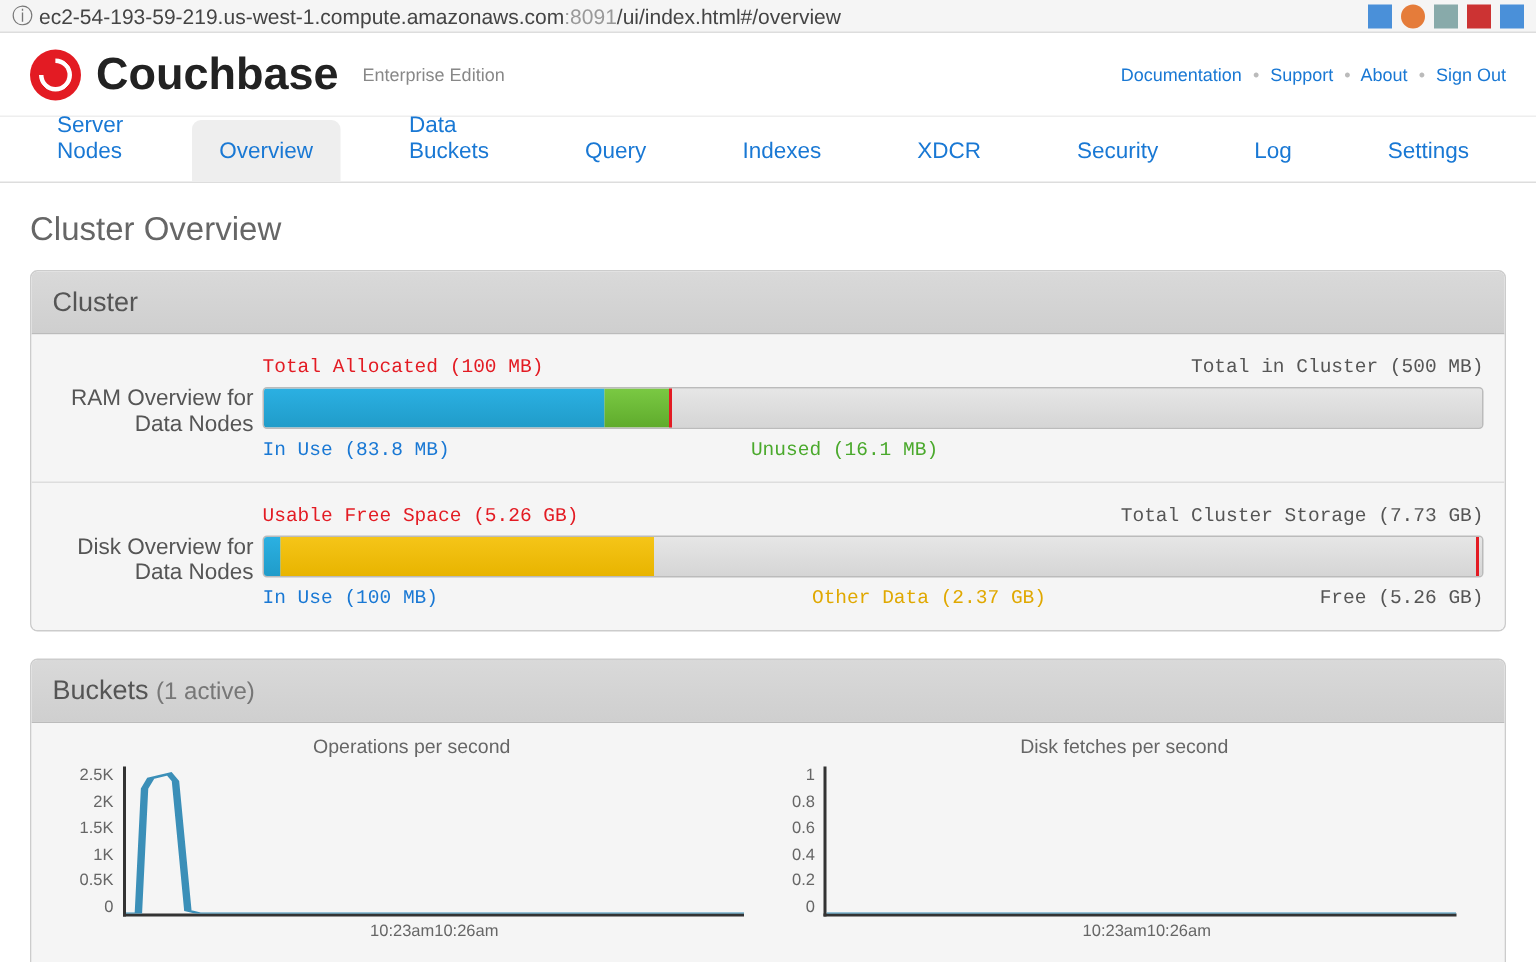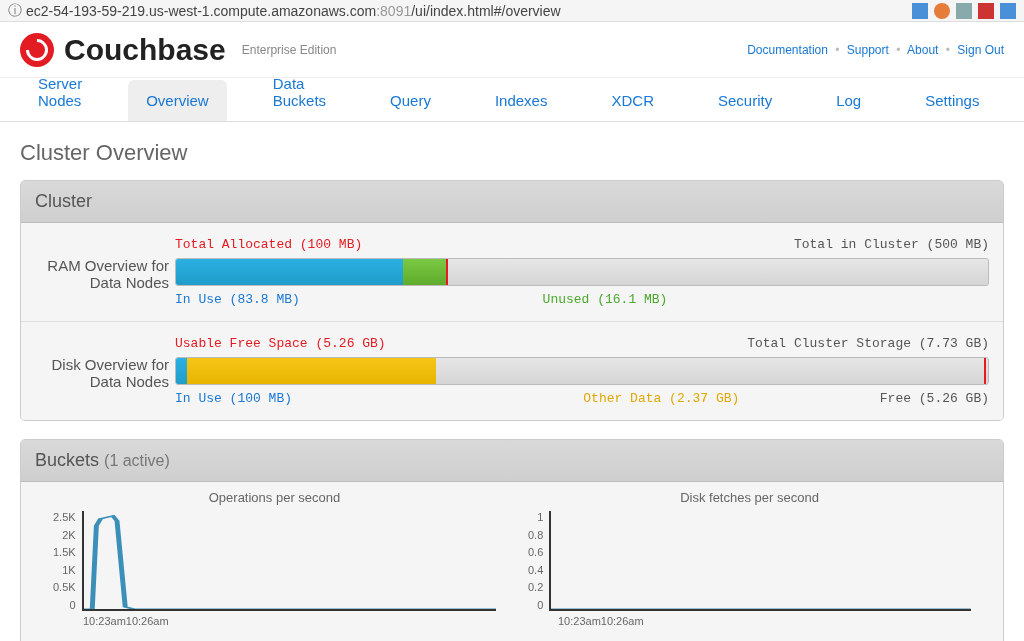--- a/index.html
+++ b/index.html
@@ -37,42 +37,42 @@
     .panel { border: 1px solid #ccc; border-radius: 5px; margin-bottom: 18px; overflow: hidden; background:#fff; }
     .panel-head { background: linear-gradient(#d9d9d9,#cfcfcf); padding: 10px 14px; font-size: 18px; color: #555; border-bottom:1px solid #bbb; }
     .panel-head .sub { color:#777; font-size:16px; font-weight:normal; }
     .panel-body { background: #f5f5f5; }
     
     .metric-row { display: flex; padding: 14px 14px; border-bottom: 1px solid #ddd; }
     .metric-row:last-child { border-bottom: none; }
     .metric-label { width: 140px; font-size: 15px; color: #555; text-align:right; padding-top:20px; padding-right:6px; }
     .metric-content { flex: 1; font-family: Liberation Mono, monospace; }
     .top-labels { display: flex; justify-content: space-between; margin-bottom: 6px; font-size: 13px; }
-    .bottom-labels { display: flex; margin-top: 6px; font-size: 13px; gap: 42px; }
+    .bottom-labels { display: flex; margin-top: 6px; font-size: 13px; }
     .lbl-red { color: #e31b23; }
     .lbl-blue { color: #1978d4; }
     .lbl-green { color: #4aa92c; }
     .lbl-grey { color: #555; }
     .lbl-orange { color: #e0a800; }
     
     .bar { height: 28px; background: #e2e2e2; border: 1px solid #bbb; border-radius: 3px; position: relative; display:flex; overflow:hidden; }
     .seg-blue { background: linear-gradient(#2bb0e2,#209cc9); }
     .seg-green { background: linear-gradient(#7ac943,#5fab2c); }
     .seg-orange { background: linear-gradient(#f5c518,#e8b400); }
     .seg-grey { background: linear-gradient(#e6e6e6,#d5d5d5); }
     .bar .marker { position:absolute; top:-3px; bottom:-3px; width:2px; background:#e31b23; }
     
     
     .charts-row { display: flex; gap: 32px; padding: 8px 32px 18px; }
     .chart { flex: 1; }
     .chart-title { text-align: center; font-size: 13px; color: #666; margin-bottom: 6px; }
     .chart-area { display:flex; }
     .y-axis { display:flex; flex-direction:column; justify-content:space-between; align-items:flex-end; font-size:11px; color:#666; padding-right:6px; height:100px; }
     .plot { flex:1; height:100px; border-left:2px solid #333; border-bottom:2px solid #333; position:relative; }
-    .x-axis { display:flex; justify-content:flex-start; font-size:11px; color:#666; margin-top:4px; padding-left:30px; }
+    .x-axis { display:flex; justify-content:center; font-size:11px; color:#666; margin-top:4px; padding-left:30px; }
     
     .plot svg { position:absolute; inset:0; width:100%; height:100%; }
   </style>
 </head>
 <body>
 
 <div class="url-bar-region">
   <span class="url-info-icon">ⓘ</span>
   <span class="url-host">ec2-54-193-59-219.us-west-1.compute.amazonaws.com</span>
   <span class="url-port">:8091</span>

